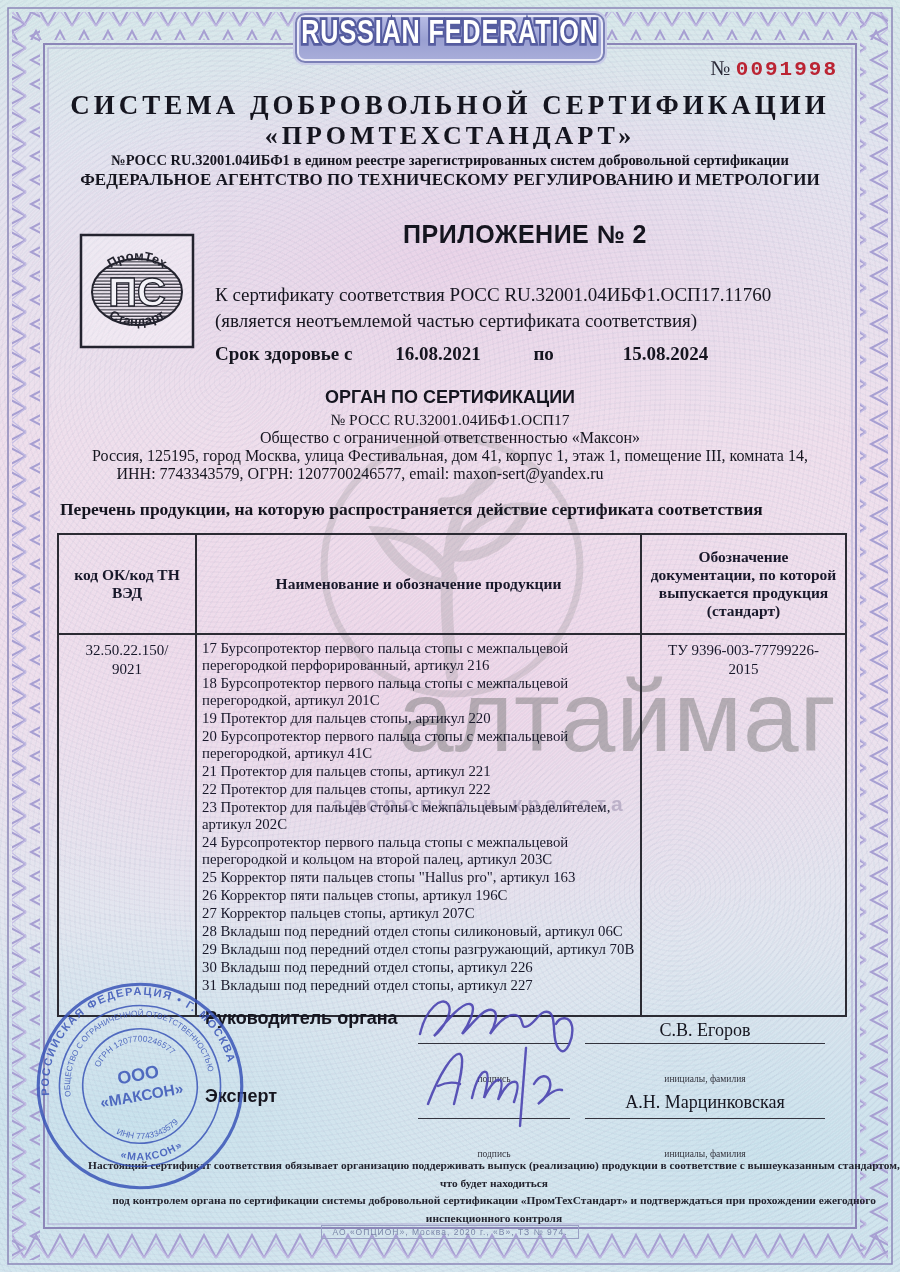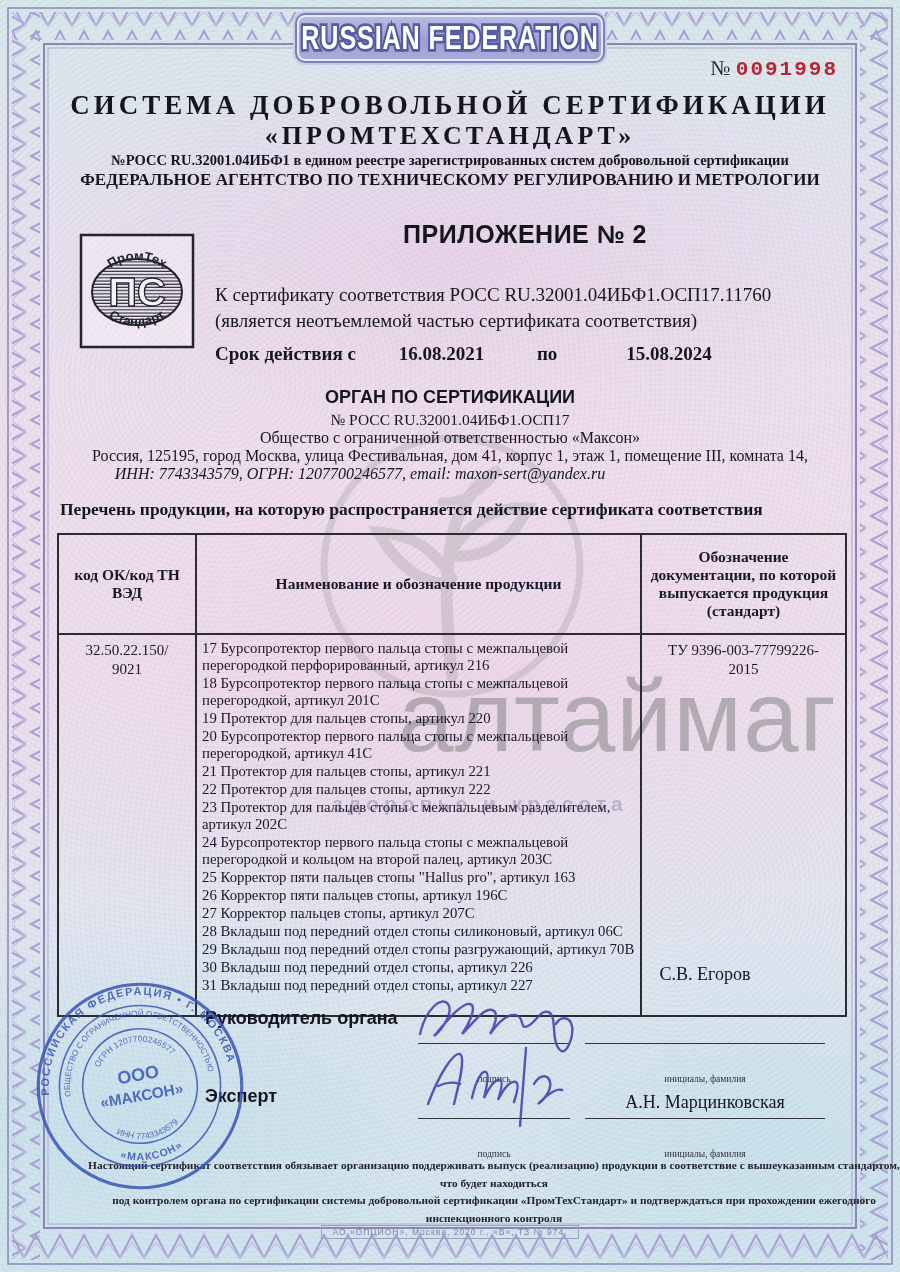--- a/index.html
+++ b/index.html
@@ -21,21 +21,21 @@
   }
   .abs{position:absolute;}
   .z1{z-index:1;} .z2{z-index:2;} .z3{z-index:3;}
   .sans{font-family:"Liberation Sans","DejaVu Sans",sans-serif;}
   .center{text-align:center;}
   
   .banner{
     left:295px;top:13px;width:306px;height:46px;border-radius:10px;
     background:linear-gradient(180deg,#b9bde6 0%,#9aa0d2 55%,#a9aeda 100%);
     border:2px solid #7b80b6;box-shadow:inset 0 0 0 2px #e8e9f6, 0 0 0 2px #c9cce8;
-    display:flex;align-items:center;justify-content:center;
+    display:flex;align-items:flex-start;justify-content:center;
   }
   .banner span{
     display:inline-block;transform:scaleX(0.84) scaleY(1.12);
     font-family:"Liberation Sans","DejaVu Sans",sans-serif;font-weight:bold;font-size:30px;
     letter-spacing:1px;color:#fff;-webkit-text-stroke:5px #565da0;paint-order:stroke fill;
     text-shadow:0 0 2px #565da0;white-space:nowrap;
   }
   .serial{left:8px;top:56px;width:830px;text-align:right;font-size:21px;}
   .serial .sign{color:#2a2a38;}
   .serial .digits{font-family:"Liberation Mono","DejaVu Sans Mono",monospace;font-weight:bold;letter-spacing:2px;}
@@ -46,41 +46,41 @@
   .appendix-title{left:195px;top:220px;width:660px;font-weight:bold;font-size:25px;letter-spacing:0.5px;}
   .logo-box{left:78px;top:232px;width:118px;height:118px;}
   .certref1{left:215px;top:284px;font-size:19px;}
   .certref2{left:215px;top:310px;font-size:19px;}
   .validity{left:215px;top:343px;font-size:19px;font-weight:600;}
   .validity .gap1{margin-left:38px;} .validity .gap2{margin-left:48px;} .validity .gap3{margin-left:64px;}
   .org-title{left:0;top:387px;width:900px;font-weight:bold;font-size:18px;}
   .org-number{left:0;top:411px;width:900px;font-size:15.5px;}
   .org-name{left:0;top:429px;width:900px;font-size:16px;}
   .org-address{left:0;top:447px;width:900px;font-size:16px;}
-  .org-contacts{left:0;top:465px;width:720px;font-size:16px;font-style:italic;}
+  .org-contacts{left:0;top:465px;width:720px;font-size:16px;}
   .products-heading{left:60px;top:499px;width:800px;font-weight:bold;font-size:17.5px;}
   
   table.products{
     left:57px;top:533px;width:788px;position:absolute;border-collapse:collapse;z-index:2;
     font-size:14.8px;color:#18182a;table-layout:fixed;
   }
   table.products th,table.products td{border:2px solid #2b2b33;vertical-align:top;background:transparent;}
   table.products th{font-weight:bold;font-size:15.5px;padding:10px 8px;height:78px;vertical-align:middle;}
   .col1{width:138px;} .col2{width:445px;} .col3{width:205px;}
   td.code-cell,td.std-cell{text-align:center;padding-top:6px;font-size:15px;line-height:1.25;}
   td.items-cell{padding:5px 4px 20px 5px;height:340px;overflow:hidden;}
   td.items-cell p{margin:0 0 1px 0;line-height:1.15;}
   
   .sig-label{font-family:"Liberation Sans","DejaVu Sans",sans-serif;font-weight:bold;font-size:18px;}
   .head-label{left:205px;top:1008px;}
   .expert-label{left:205px;top:1086px;}
   .sig-line{border-top:1.5px solid #33333d;height:0;}
   .line-caption{font-size:9.5px;color:#33333d;text-align:center;margin-top:28px;}
   .sig-name{font-size:18px;text-align:center;}
-  .hn{left:585px;top:964px;width:240px;}
+  .hn{left:585px;top:1020px;width:240px;}
   .hl1{left:418px;top:1043px;width:152px;} .hc1{left:418px;top:1046px;width:152px;}
   .hl2{left:585px;top:1043px;width:240px;} .hc2{left:585px;top:1046px;width:240px;}
   .en{left:585px;top:1092px;width:240px;}
   .el1{left:418px;top:1118px;width:152px;} .ec1{left:418px;top:1121px;width:152px;}
   .el2{left:585px;top:1118px;width:240px;} .ec2{left:585px;top:1121px;width:240px;}
   .sig-ink{stroke:#4a43b0;stroke-width:2.4;fill:none;stroke-linecap:round;opacity:.9;}
   .sig1{left:412px;top:988px;width:175px;height:70px;}
   .sig2{left:418px;top:1042px;width:165px;height:90px;}
   
   .stamp{left:34px;top:980px;width:212px;height:212px;opacity:.85;transform:rotate(-10deg);}
@@ -158,21 +158,21 @@
     <text font-family="Liberation Sans, sans-serif" font-size="13" font-weight="bold" fill="#23232e">
       <textPath href="#arcTop" startOffset="50%" text-anchor="middle">ПромТех</textPath>
     </text>
     <text font-family="Liberation Sans, sans-serif" font-size="13" font-weight="bold" fill="#23232e">
       <textPath href="#arcBot" startOffset="50%" text-anchor="middle">Стандарт</textPath>
     </text>
   </svg>
   <div class="abs z2 certref1">К сертификату соответствия РОСС RU.32001.04ИБФ1.ОСП17.11760</div>
   <div class="abs z2 certref2">(является неотъемлемой частью сертификата соответствия)</div>
   <div class="abs z2 validity">
-    <span>Срок действия с</span>
+    <span>Срок здоровье с</span>
     <span class="gap1">16.08.2021</span>
     <span class="gap2">по</span>
     <span class="gap3">15.08.2024</span>
   </div>
 
   <div class="abs z2 org-title center sans">ОРГАН ПО СЕРТИФИКАЦИИ</div>
   <div class="abs z2 org-number center">№ РОСС RU.32001.04ИБФ1.ОСП17</div>
   <div class="abs z2 org-name center">Общество с ограниченной ответственностью «Максон»</div>
   <div class="abs z2 org-address center">Россия, 125195, город Москва, улица Фестивальная, дом 41, корпус 1, этаж 1, помещение III, комната 14,</div>
   <div class="abs z2 org-contacts center">ИНН: 7743343579, ОГРН: 1207700246577, email: maxon-sert@yandex.ru</div>

